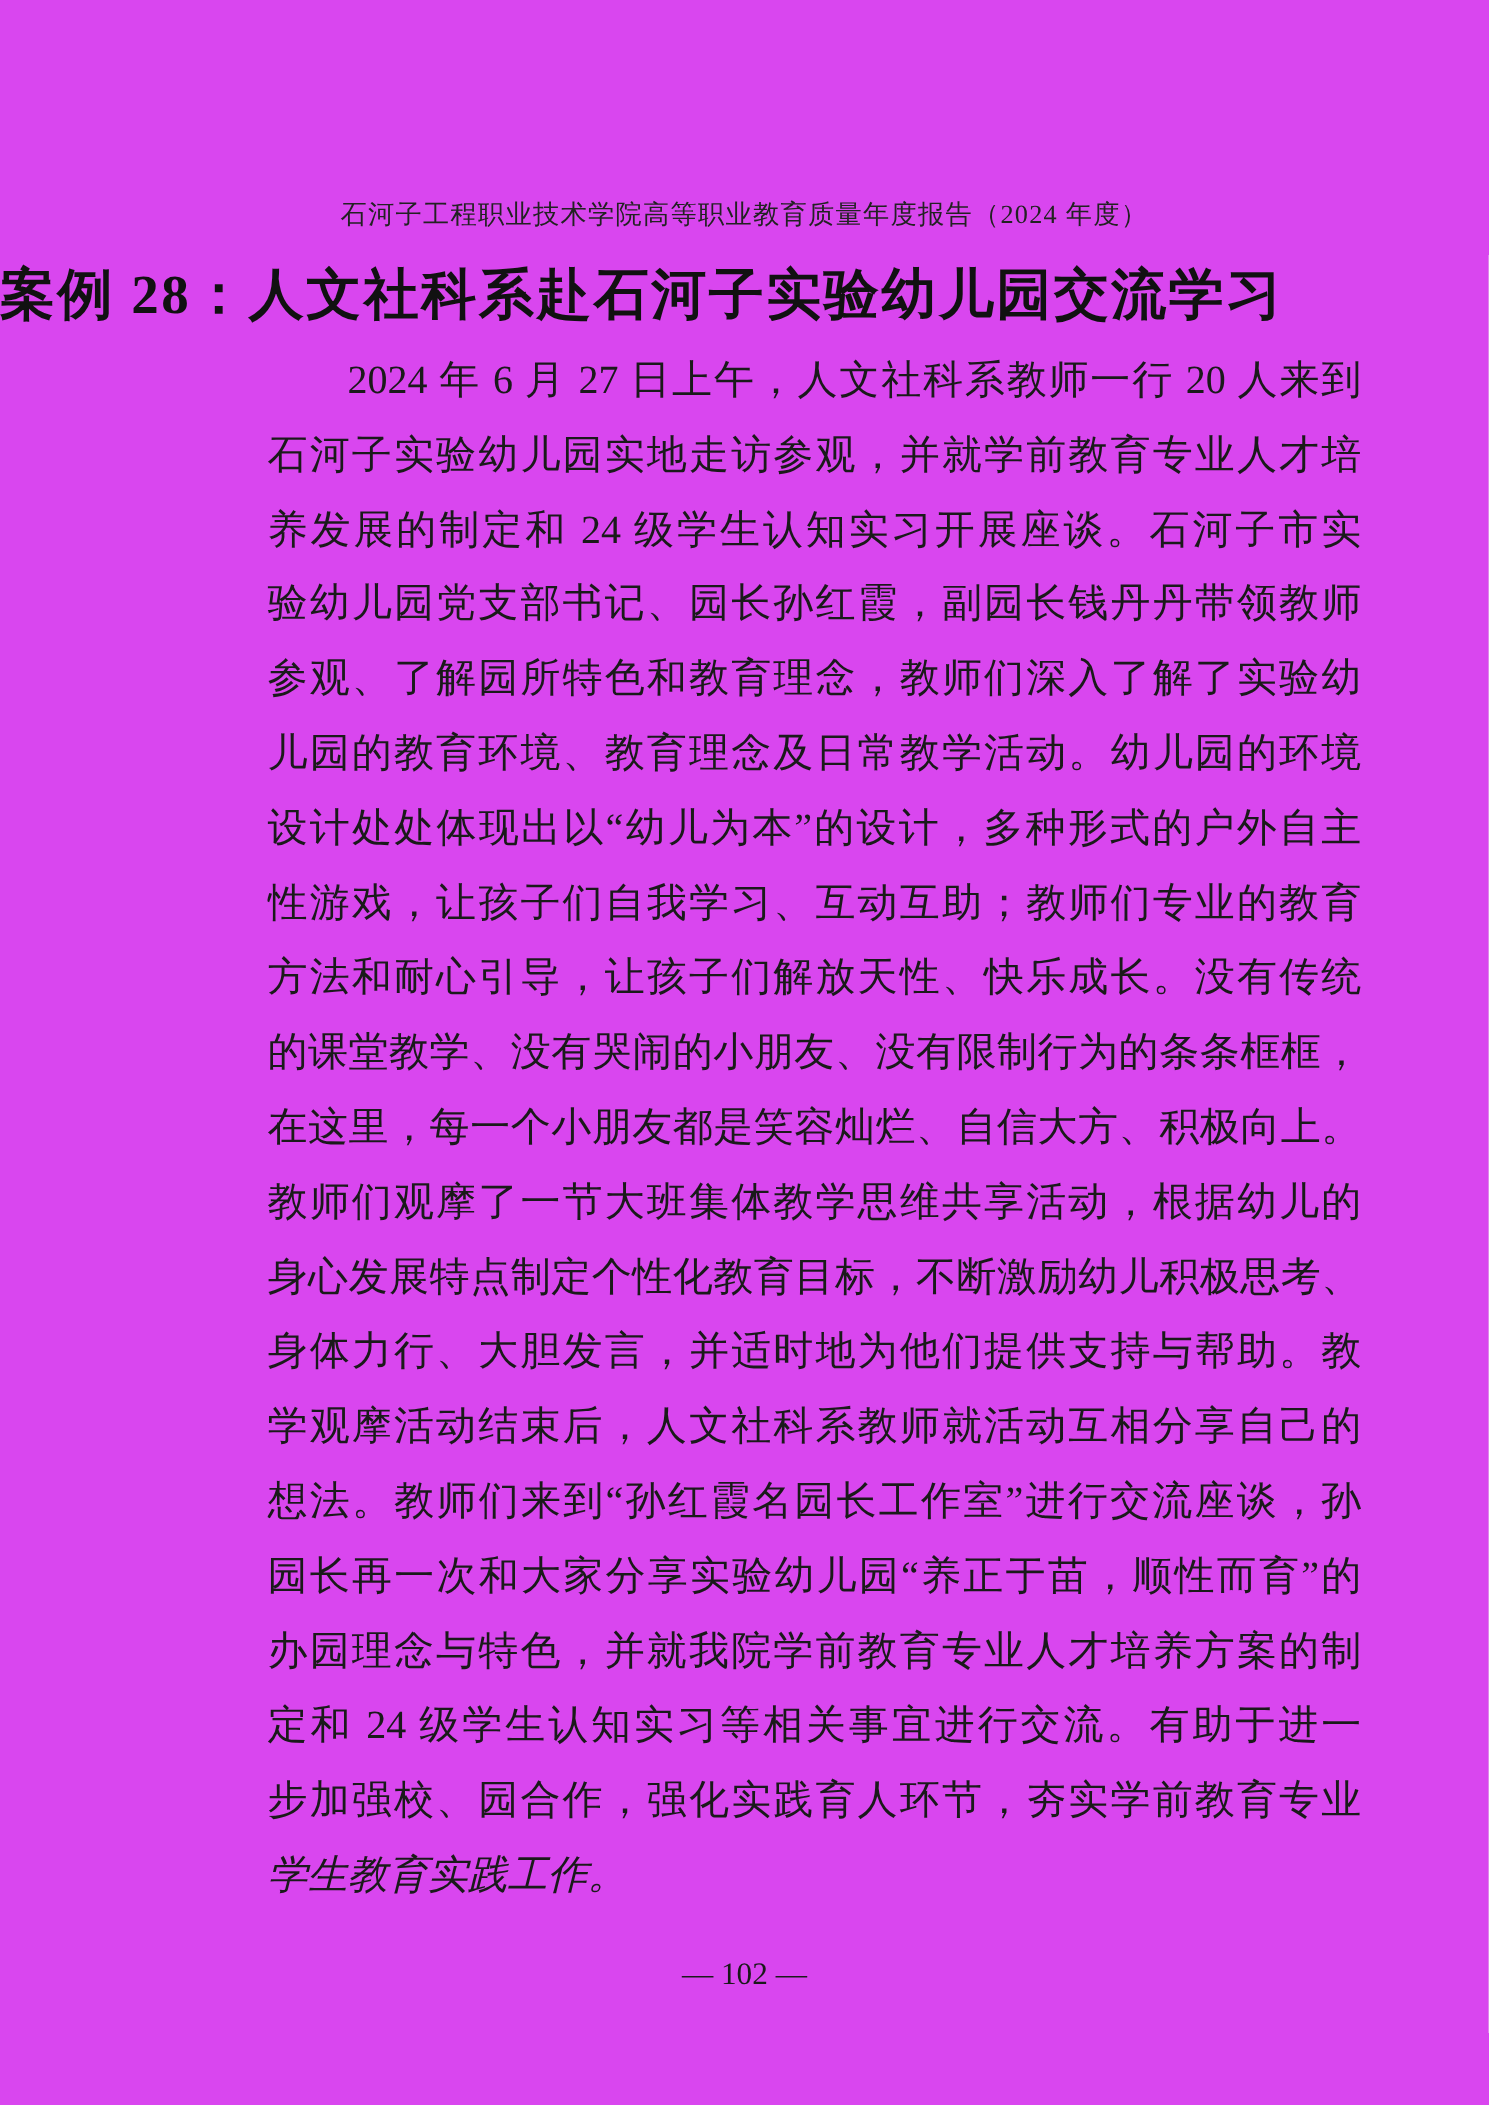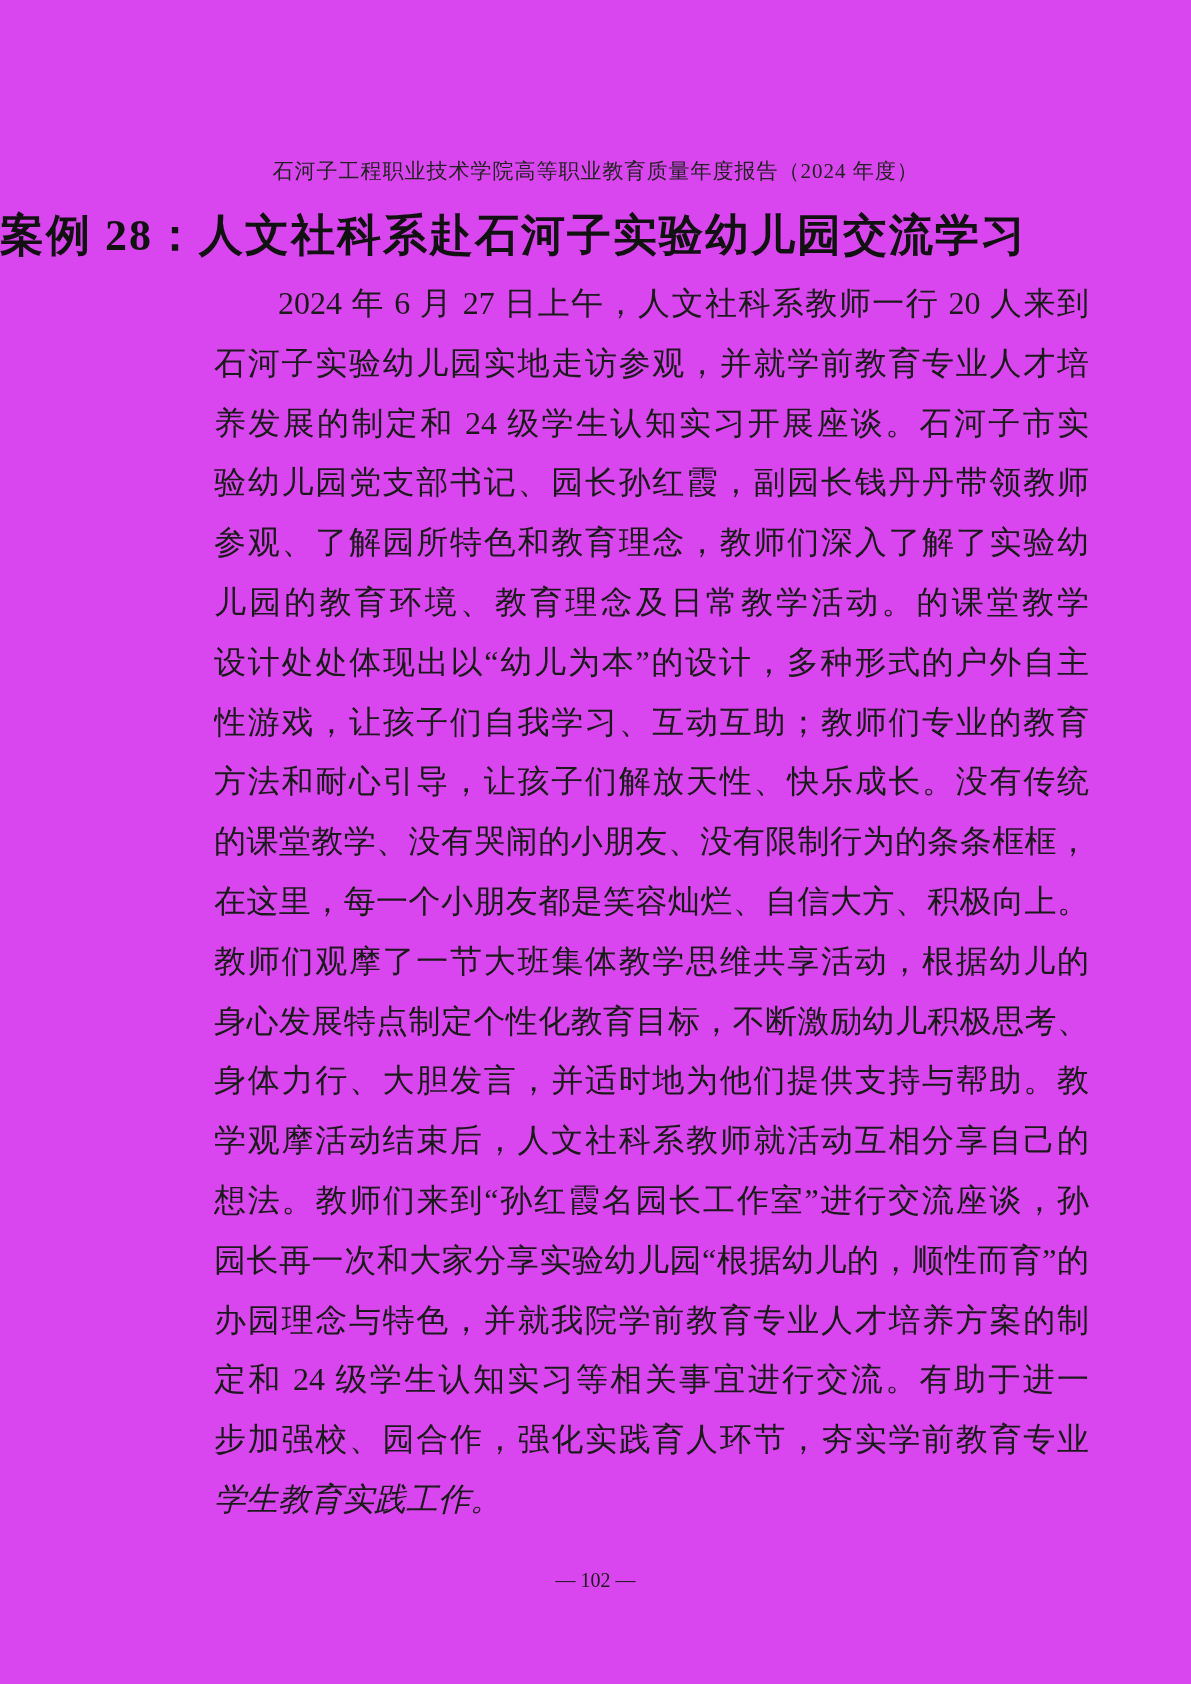--- a/index.html
+++ b/index.html
@@ -68,52 +68,52 @@
     text-align-last: left;
     font-style: italic;
   }
 
   .page-number {
     position: absolute;
     top: 1564px;
     left: 0;
     right: 0;
     text-align: center;
-    font-size: 20px;
+    font-size: 25px;
     line-height: 32px;
     color: #1a1a1a;
   }
 </style>
 </head>
 <body>
 
 <div class="page">
 
   <div class="header-note">石河子工程职业技术学院高等职业教育质量年度报告（2024 年度）</div>
 
   <h1 class="doc-title">案例 28：人文社科系赴石河子实验幼儿园交流学习</h1>
 
   <div class="body-text">
     <div class="body-line first">2024 年 6 月 27 日上午，人文社科系教师一行 20 人来到</div>
     <div class="body-line">石河子实验幼儿园实地走访参观，并就学前教育专业人才培</div>
     <div class="body-line">养发展的制定和 24 级学生认知实习开展座谈。石河子市实</div>
     <div class="body-line">验幼儿园党支部书记、园长孙红霞，副园长钱丹丹带领教师</div>
     <div class="body-line">参观、了解园所特色和教育理念，教师们深入了解了实验幼</div>
-    <div class="body-line">儿园的教育环境、教育理念及日常教学活动。的课堂教学</div>
+    <div class="body-line">儿园的教育环境、教育理念及日常教学活动。幼儿园的环境</div>
     <div class="body-line">设计处处体现出以“幼儿为本”的设计，多种形式的户外自主</div>
     <div class="body-line">性游戏，让孩子们自我学习、互动互助；教师们专业的教育</div>
     <div class="body-line">方法和耐心引导，让孩子们解放天性、快乐成长。没有传统</div>
     <div class="body-line">的课堂教学、没有哭闹的小朋友、没有限制行为的条条框框，</div>
     <div class="body-line">在这里，每一个小朋友都是笑容灿烂、自信大方、积极向上。</div>
     <div class="body-line">教师们观摩了一节大班集体教学思维共享活动，根据幼儿的</div>
     <div class="body-line">身心发展特点制定个性化教育目标，不断激励幼儿积极思考、</div>
     <div class="body-line">身体力行、大胆发言，并适时地为他们提供支持与帮助。教</div>
     <div class="body-line">学观摩活动结束后，人文社科系教师就活动互相分享自己的</div>
     <div class="body-line">想法。教师们来到“孙红霞名园长工作室”进行交流座谈，孙</div>
-    <div class="body-line">园长再一次和大家分享实验幼儿园“根据幼儿的，顺性而育”的</div>
+    <div class="body-line">园长再一次和大家分享实验幼儿园“养正于苗，顺性而育”的</div>
     <div class="body-line">办园理念与特色，并就我院学前教育专业人才培养方案的制</div>
     <div class="body-line">定和 24 级学生认知实习等相关事宜进行交流。有助于进一</div>
     <div class="body-line">步加强校、园合作，强化实践育人环节，夯实学前教育专业</div>
     <div class="body-line last">学生教育实践工作。</div>
   </div>
 
   <div class="page-number">— 102 —</div>
 
 </div>
 

